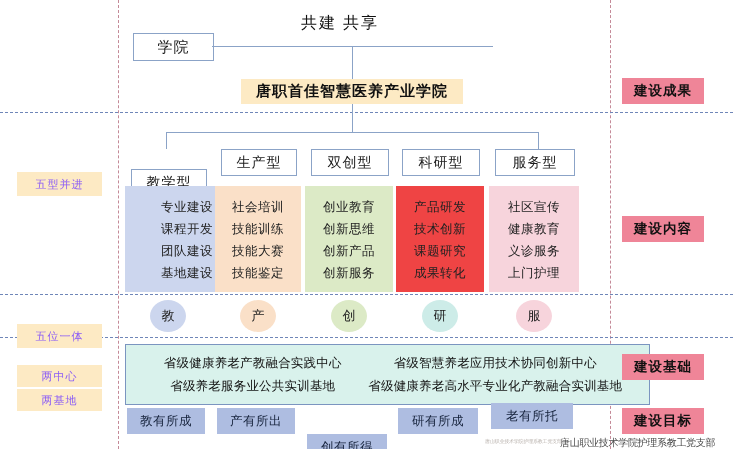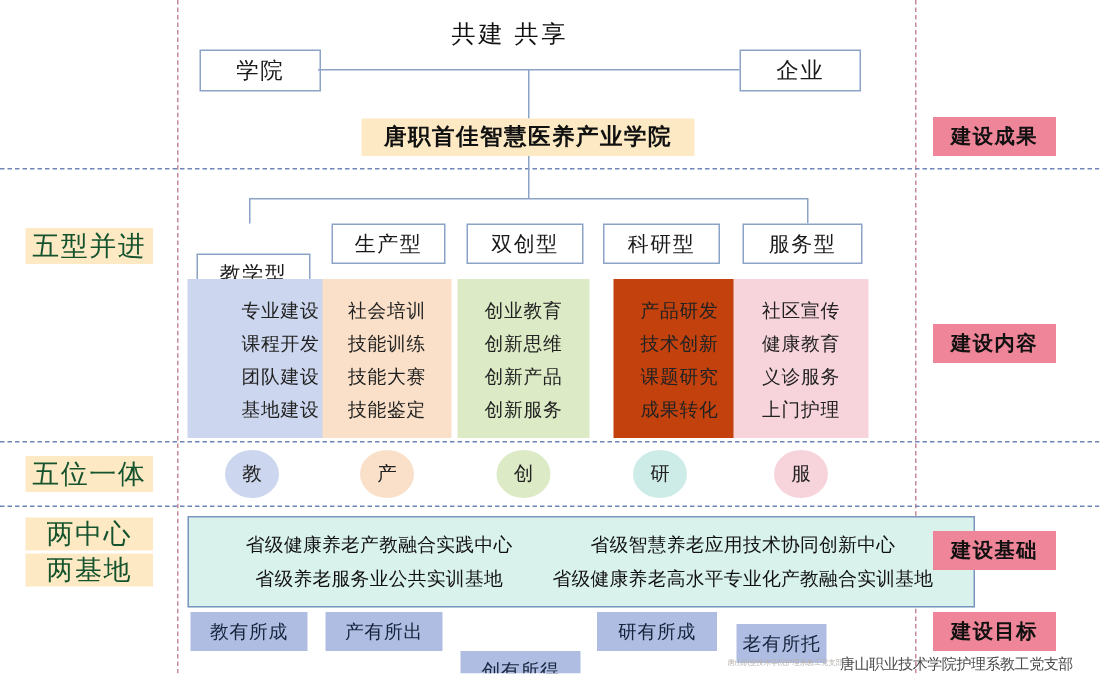--- a/index.html
+++ b/index.html
@@ -133,24 +133,25 @@
     letter-spacing:0.5px;
     white-space:nowrap;
     color:#15223b;
   }
 
   
   .ylabel{
     position:absolute;
     background:#fdeac4;
     display:flex;align-items:center;justify-content:center;
-    font-size:18px;
-    letter-spacing:1px;
-    white-space:nowrap;
-    color:#14532d;
+    font-size:11px;
+    letter-spacing:1px;
+    white-space:nowrap;
+    color:#8b5cf6;
+    margin-top:20px;
   }
   .plabel{
     position:absolute;
     background:#ef8598;
     display:flex;align-items:center;justify-content:center;
     font-size:13.5px;
     font-weight:bold;
     letter-spacing:1px;
     white-space:nowrap;
     color:#111;
@@ -181,21 +182,20 @@
   <div class="rail rail-right"></div>
 
   <div class="hsep" style="top:112px;"></div>
   <div class="hsep" style="top:294px;"></div>
   <div class="hsep" style="top:337px;"></div>
 
   <div class="share-title" style="left:301px;top:13px;">共建 共享</div>
 
   <div class="obox" style="left:133px;top:33px;width:79px;height:26px;">学院</div>
 
-  <div class="obox" style="left:493px;top:33px;width:79px;height:26px;">企业</div>
 
   <div class="hline" style="left:212px;top:46px;width:281px;"></div>
 
   <div class="vline" style="left:352px;top:46px;height:33px;"></div>
 
   <div class="center-box" style="left:241px;top:79px;width:222px;height:25px;">唐职首佳智慧医养产业学院</div>
 
   <div class="vline" style="left:352px;top:104px;height:28px;"></div>
 
   <div class="hline" style="left:166px;top:132px;width:372px;"></div>
@@ -222,21 +222,21 @@
         <div class="ci">技能训练</div>
         <div class="ci">技能大赛</div>
         <div class="ci">技能鉴定</div>
       </div>
       <div class="ccol" style="left: 305px; top: 186px; width: 88px; height: 104px; background: rgb(220, 234, 198);">
         <div class="ci">创业教育</div>
         <div class="ci">创新思维</div>
         <div class="ci">创新产品</div>
         <div class="ci">创新服务</div>
       </div>
-      <div class="ccol" style="left: 396px; top: 186px; width: 88px; height: 104px; background: #c2410c; margin-left: 13px;">
+      <div class="ccol" style="left: 396px; top: 186px; width: 88px; height: 104px; background: #ef4444;">
         <div class="ci">产品研发</div>
         <div class="ci">技术创新</div>
         <div class="ci">课题研究</div>
         <div class="ci">成果转化</div>
       </div>
       <div class="ccol" style="left: 489px; top: 186px; width: 90px; height: 104px; background: rgb(247, 212, 220);">
         <div class="ci">社区宣传</div>
         <div class="ci">健康教育</div>
         <div class="ci">义诊服务</div>
         <div class="ci">上门护理</div>
@@ -256,21 +256,21 @@
       <div class="bi">省级智慧养老应用技术协同创新中心</div>
       <div class="bi">省级养老服务业公共实训基地</div>
       <div class="bi">省级健康养老高水平专业化产教融合实训基地</div>
     </div>
 
   <div id="goal-row">
       <div class="gbox" style="left: 127px; top: 408px; width: 78px; height: 26px;">教有所成</div>
       <div class="gbox" style="left: 217px; top: 408px; width: 78px; height: 26px;">产有所出</div>
       <div class="gbox" style="left: 307px; top: 408px; width: 80px; height: 26px; margin-top: 26px;">创有所得</div>
       <div class="gbox" style="left: 398px; top: 408px; width: 80px; height: 26px;">研有所成</div>
-      <div class="gbox" style="left: 491px; top: 416px; width: 60px; height: 26px;">老有所托</div>
+      <div class="gbox" style="left: 491px; top: 403px; width: 82px; height: 26px;">老有所托</div>
     </div>
 
   <div class="ylabel" style="left:17px;top:152px;width:85px;height:24px;">五型并进</div>
   <div class="ylabel" style="left:17px;top:304px;width:85px;height:24px;">五位一体</div>
   <div class="ylabel" style="left:17px;top:345px;width:85px;height:22px;">两中心</div>
   <div class="ylabel" style="left:17px;top:369px;width:85px;height:22px;">两基地</div>
 
   <div class="plabel" style="left:622px;top:78px;width:82px;height:26px;">建设成果</div>
   <div class="plabel" style="left:622px;top:216px;width:82px;height:26px;">建设内容</div>
   <div class="plabel" style="left:622px;top:354px;width:82px;height:26px;">建设基础</div>

